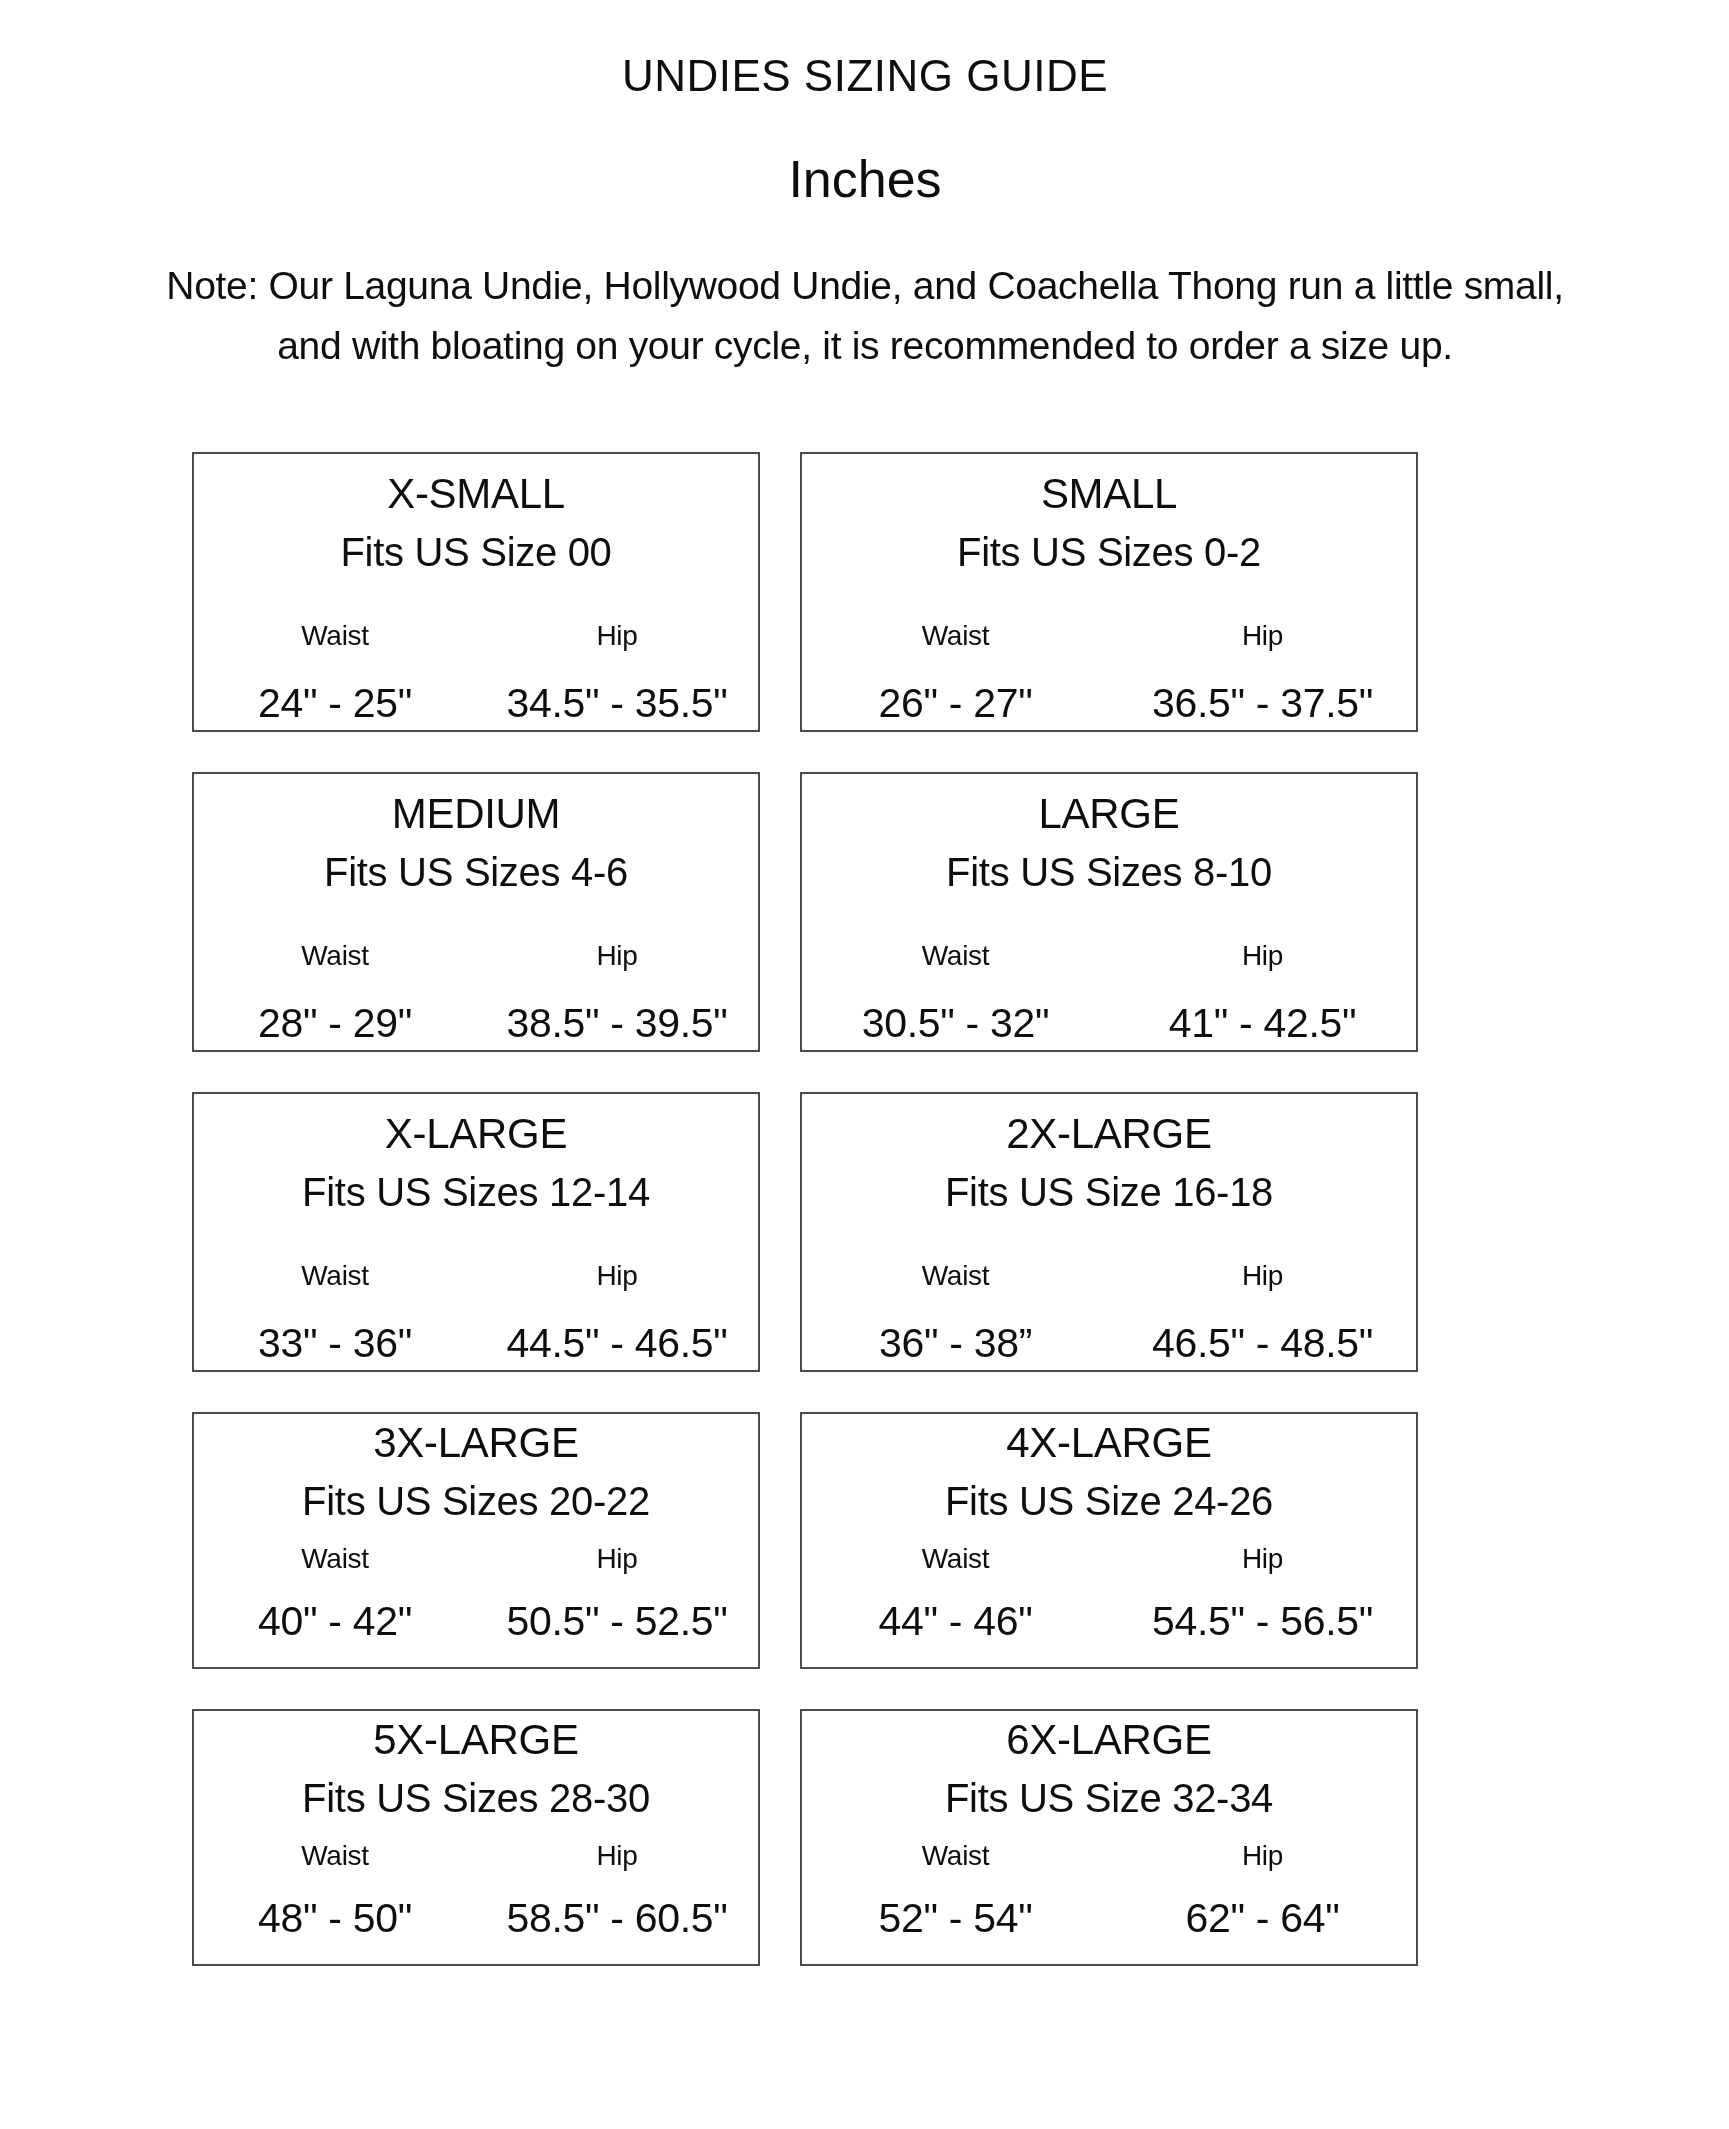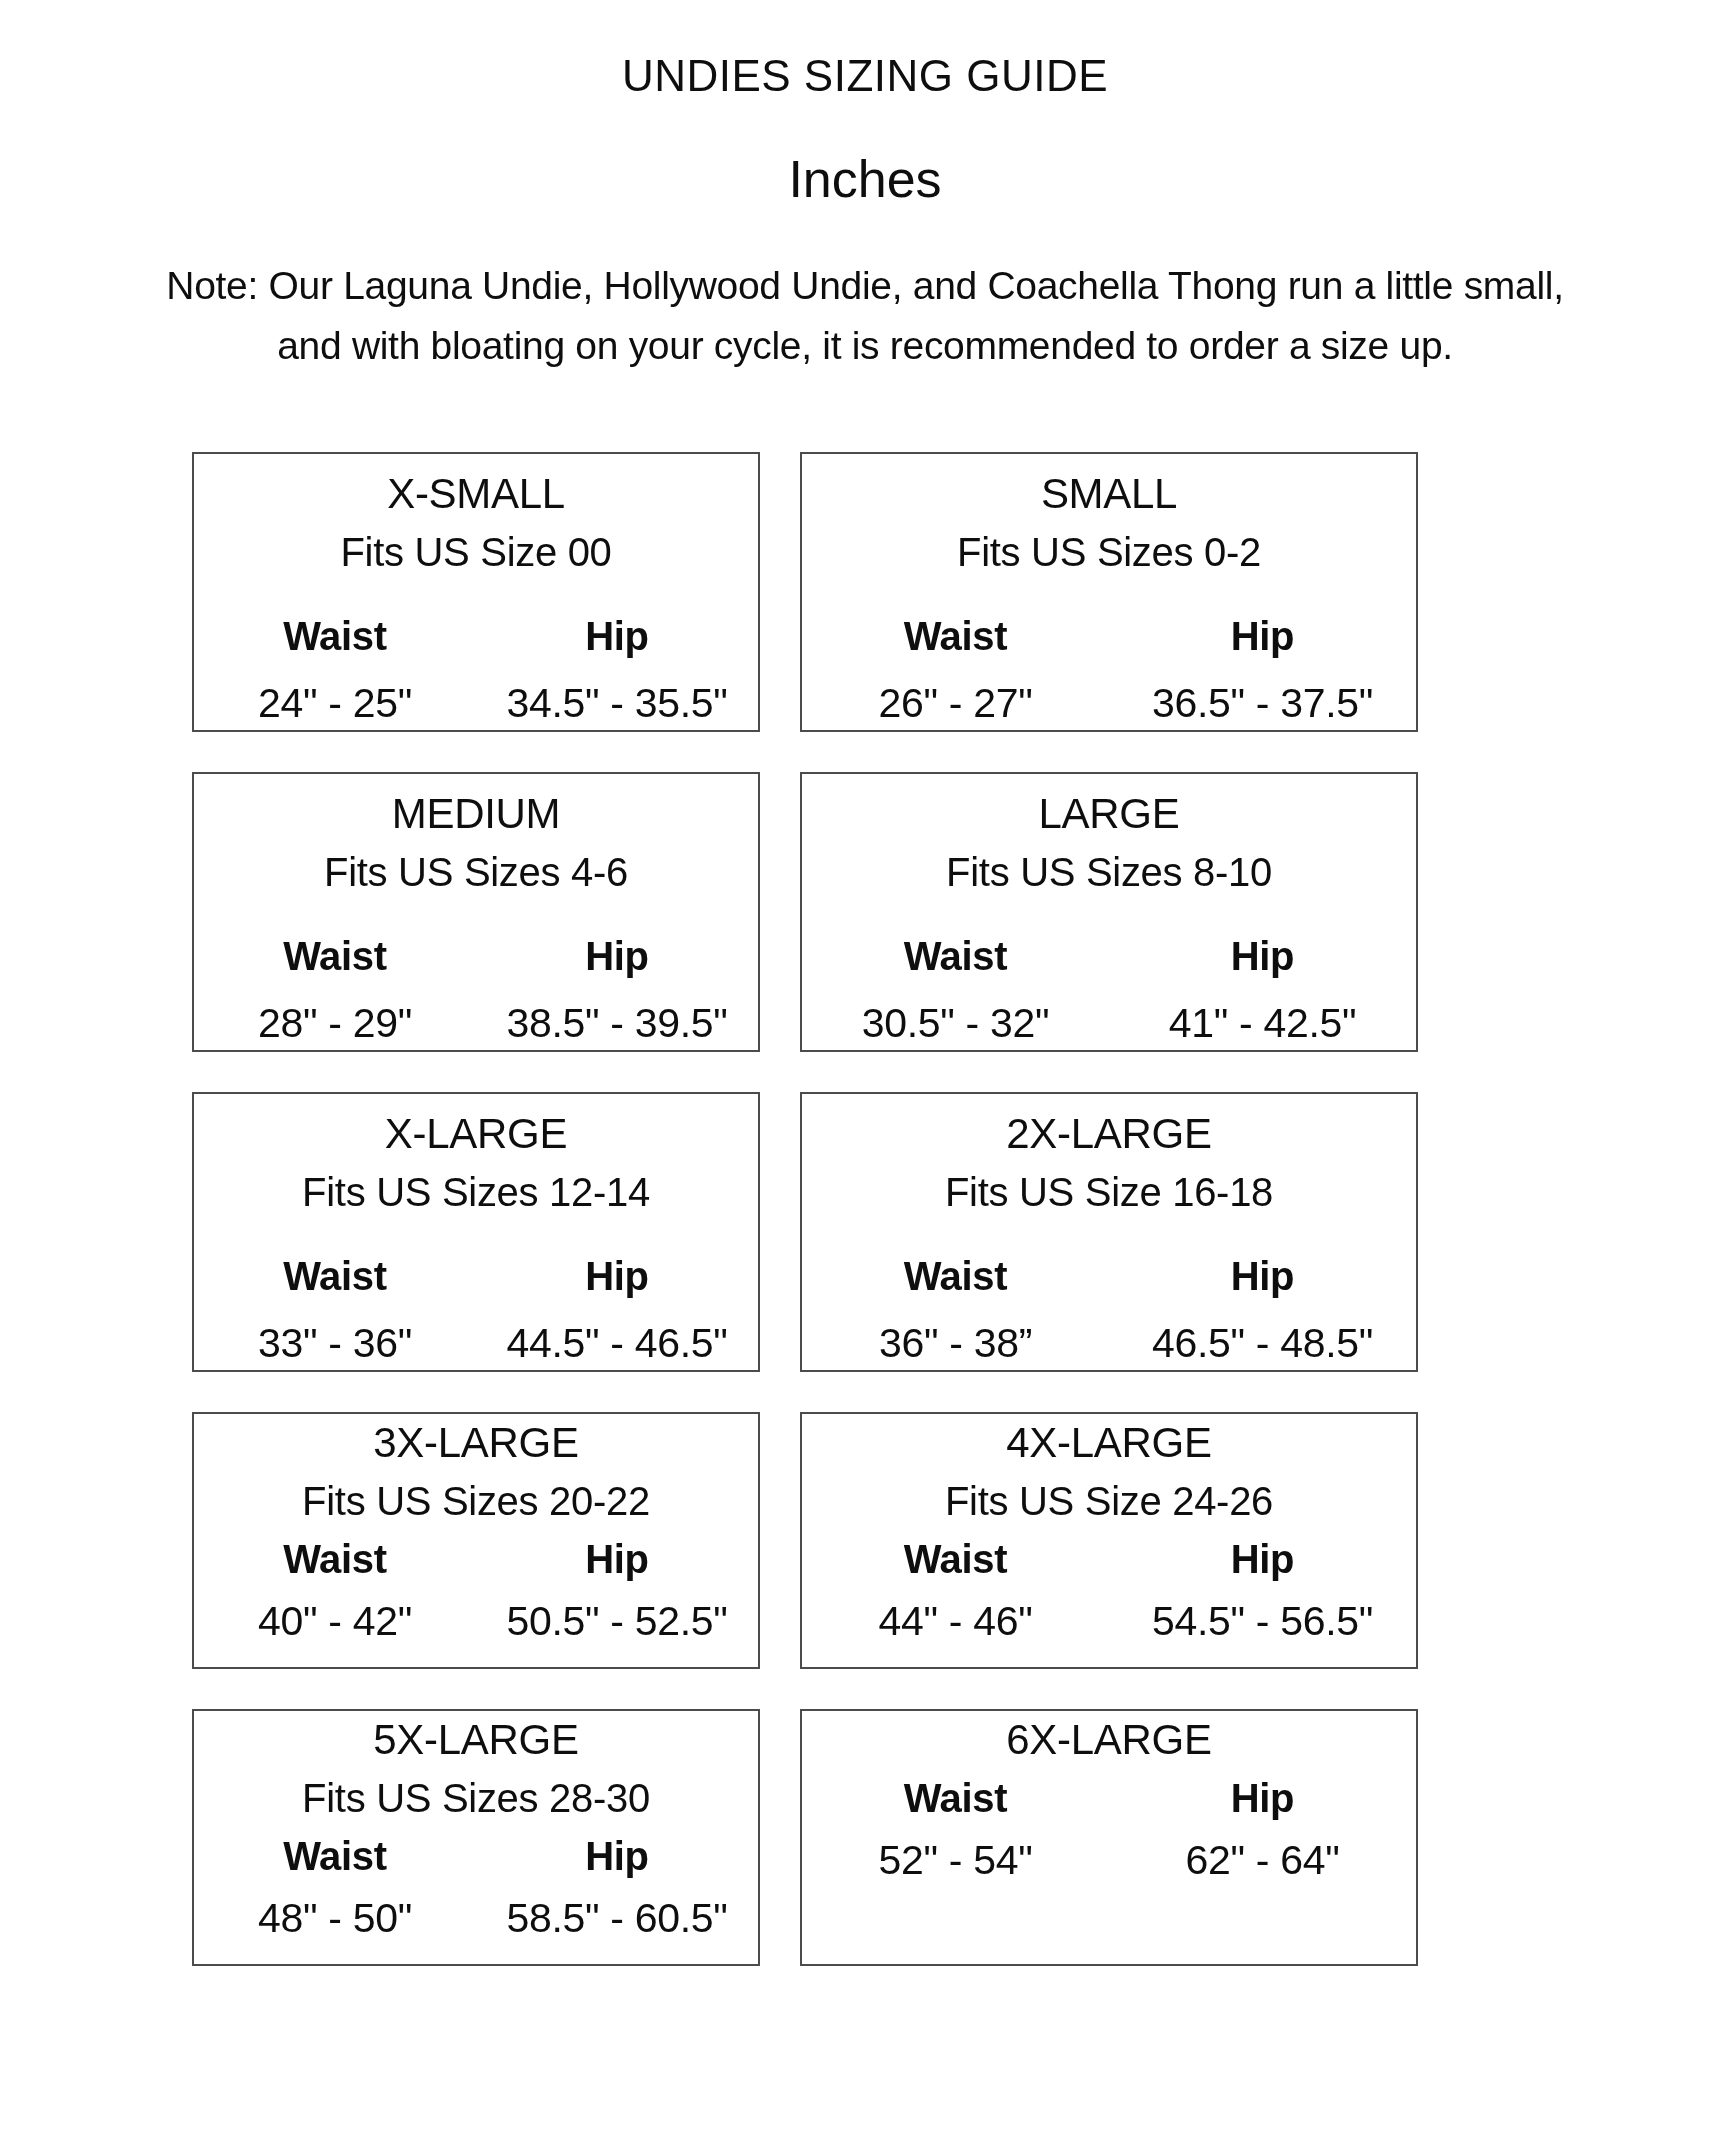--- a/index.html
+++ b/index.html
@@ -60,21 +60,21 @@
 
   .size-name  { font-size: 42px; line-height: 58px; }
   .fits-line  { font-size: 40px; line-height: 58px; }
 
   .measure-row, .values-row {
     display: grid;
     grid-template-columns: 1fr 1fr;
   }
   .tall  .measure-row { margin-top: 26px; }
   .short .measure-row { margin-top: 0; }
-  .measure-row div { font-size: 40px; line-height: 58px; font-weight: bold; }
+  .measure-row div { font-size: 28px; line-height: 58px; }
   .tall  .values-row { margin-top: 9.3px; }
   .short .values-row { margin-top: 3.7px; }
   .values-row div { font-size: 41px; line-height: 58px; }
 </style>
 </head>
 <body>
 
 <div id="page">
 
   <div id="main-title">UNDIES SIZING GUIDE</div>
@@ -198,20 +198,21 @@
         <div>Hip</div>
       </div>
       <div class="values-row">
         <div>48" - 50"</div>
         <div>58.5" - 60.5"</div>
       </div>
     </div>
 
     <div class="size-card short">
       <div class="size-name">6X-LARGE</div>
+      <div class="fits-line">Fits US Size 32-34</div>
       <div class="measure-row">
         <div>Waist</div>
         <div>Hip</div>
       </div>
       <div class="values-row">
         <div>52" - 54"</div>
         <div>62" - 64"</div>
       </div>
     </div>
 

